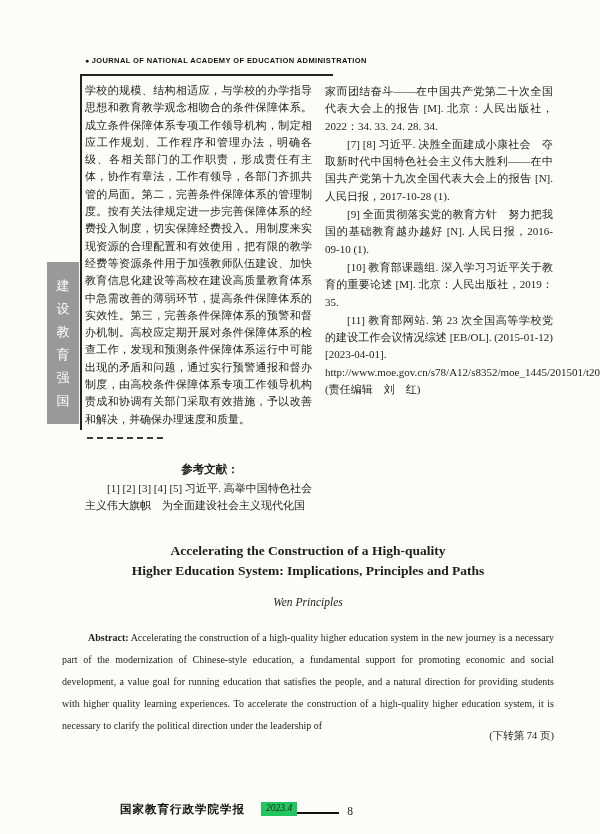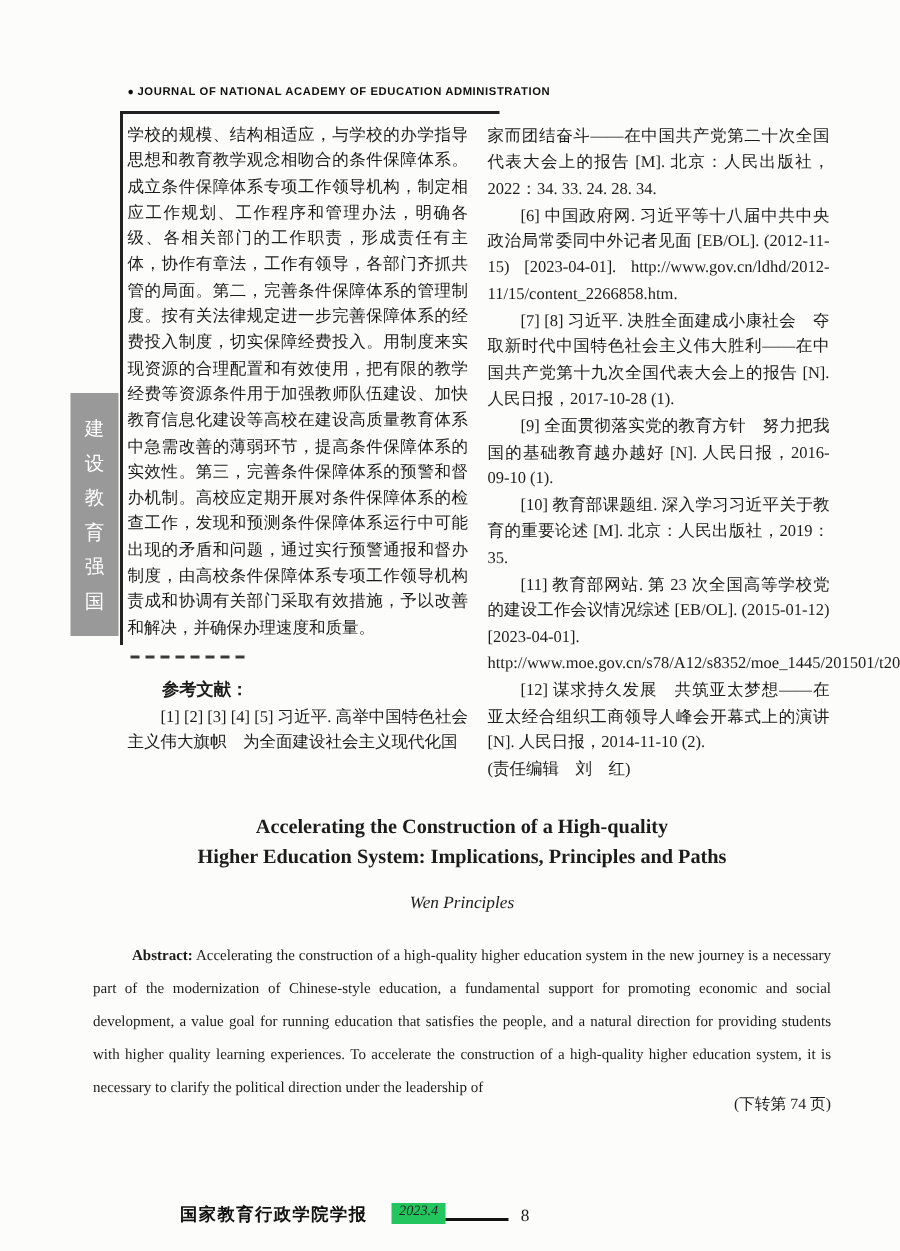--- a/index.html
+++ b/index.html
@@ -33,21 +33,21 @@
   
   .columns { position:absolute; left:85px; top:82px; width:468px; display:flex; gap:13px; }
   .col { width:228px; }
   .cjk { font-size:11px; line-height:17.3px; text-align:justify; text-justify:inter-character; }
   p { margin:0; }
   .indent { text-indent:2em; }
   .refs-divider {
     width:76px; height:0; border:none; border-top:2px dashed #3a3a3a;
     margin:9px 0 0 2px;
   }
-  .refs-heading { font-weight:bold; font-size:11.5px; text-indent:2em; margin-top:13px; margin-bottom:3px; }
+  .refs-heading { font-weight:bold; font-size:11.5px; text-indent:2em; margin-top:23px; margin-bottom:3px;text-align:center; }
   .ref-item { margin-top:1px; }
   .editor-note { text-align:left; font-size:11px; margin-top:1px; }
 
   
   .english { position:absolute; left:62px; top:541px; width:492px; }
   .en-title { text-align:center; font-weight:bold; font-size:13.5px; line-height:20px; }
   .en-author { text-align:center; font-style:italic; font-size:11.5px; margin-top:15px; }
   .en-abstract { margin-top:19px; font-size:10px; line-height:22px; text-align:justify; text-indent:2.6em; }
   .en-abstract b { font-weight:bold; }
 
@@ -89,26 +89,24 @@
 
   <div class="columns">
     <div class="col">
       <p class="cjk">学校的规模、结构相适应，与学校的办学指导思想和教育教学观念相吻合的条件保障体系。成立条件保障体系专项工作领导机构，制定相应工作规划、工作程序和管理办法，明确各级、各相关部门的工作职责，形成责任有主体，协作有章法，工作有领导，各部门齐抓共管的局面。第二，完善条件保障体系的管理制度。按有关法律规定进一步完善保障体系的经费投入制度，切实保障经费投入。用制度来实现资源的合理配置和有效使用，把有限的教学经费等资源条件用于加强教师队伍建设、加快教育信息化建设等高校在建设高质量教育体系中急需改善的薄弱环节，提高条件保障体系的实效性。第三，完善条件保障体系的预警和督办机制。高校应定期开展对条件保障体系的检查工作，发现和预测条件保障体系运行中可能出现的矛盾和问题，通过实行预警通报和督办制度，由高校条件保障体系专项工作领导机构责成和协调有关部门采取有效措施，予以改善和解决，并确保办理速度和质量。</p>
       <div class="refs-divider"></div>
       <p class="refs-heading">参考文献：</p>
       <p class="cjk ref-item indent">[1] [2] [3] [4] [5] 习近平. 高举中国特色社会主义伟大旗帜　为全面建设社会主义现代化国</p>
     </div>
     <div class="col">
       <p class="cjk ref-item">家而团结奋斗——在中国共产党第二十次全国代表大会上的报告 [M]. 北京：人民出版社，2022：34. 33. 24. 28. 34.</p>
-      <p class="cjk ref-item indent">[6] 中国政府网. 习近平等十八届中共中央政治局常委同中外记者见面 [EB/OL]. (2012-11-15) [2023-04-01]. http://www.gov.cn/ldhd/2012-11/15/content_2266858.htm.</p>
       <p class="cjk ref-item indent">[7] [8] 习近平. 决胜全面建成小康社会　夺取新时代中国特色社会主义伟大胜利——在中国共产党第十九次全国代表大会上的报告 [N]. 人民日报，2017-10-28 (1).</p>
       <p class="cjk ref-item indent">[9] 全面贯彻落实党的教育方针　努力把我国的基础教育越办越好 [N]. 人民日报，2016-09-10 (1).</p>
       <p class="cjk ref-item indent">[10] 教育部课题组. 深入学习习近平关于教育的重要论述 [M]. 北京：人民出版社，2019：35.</p>
       <p class="cjk ref-item indent">[11] 教育部网站. 第 23 次全国高等学校党的建设工作会议情况综述 [EB/OL]. (2015-01-12) [2023-04-01]. http://www.moe.gov.cn/s78/A12/s8352/moe_1445/201501/t20150112_182961.html.</p>
-      <p class="cjk ref-item indent">[12] 谋求持久发展　共筑亚太梦想——在亚太经合组织工商领导人峰会开幕式上的演讲 [N]. 人民日报，2014-11-10 (2).</p>
       <p class="editor-note">(责任编辑　刘　红)</p>
     </div>
   </div>
 
   <div class="english">
     <div class="en-title">
       <div>Accelerating the Construction of a High-quality</div>
       <div>Higher Education System: Implications, Principles and Paths</div>
     </div>
     <div class="en-author">Wen Principles</div>

